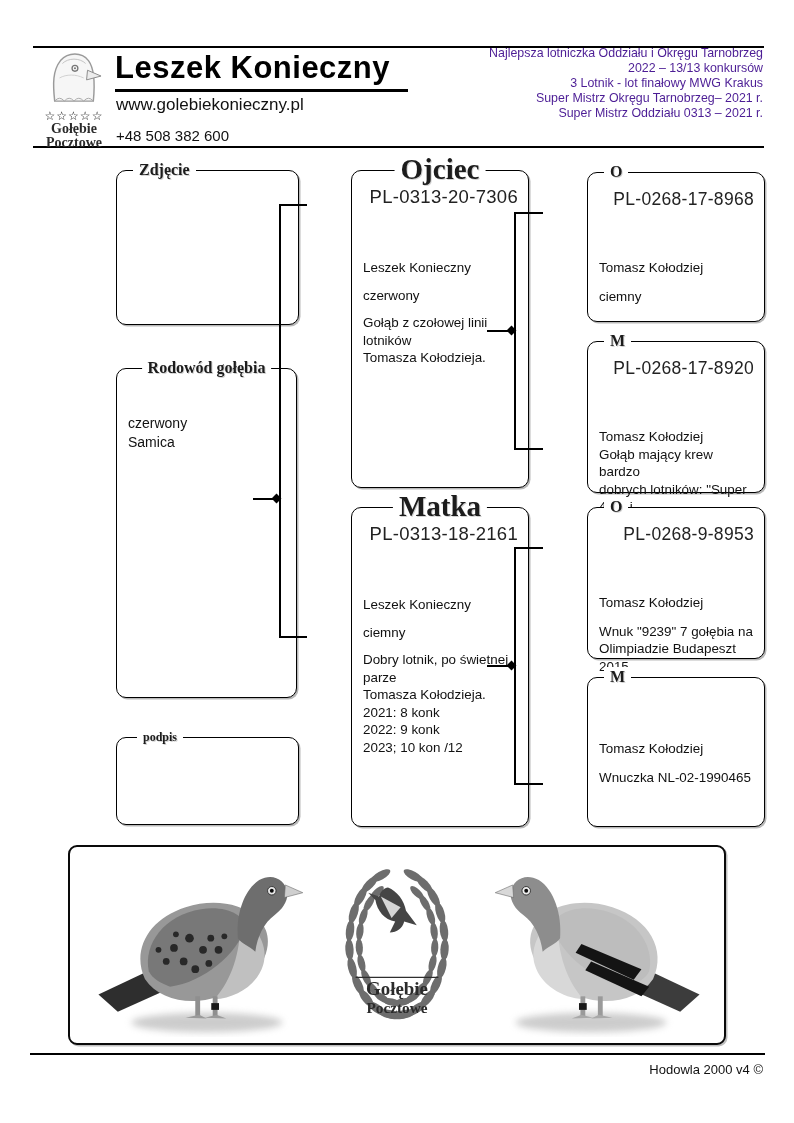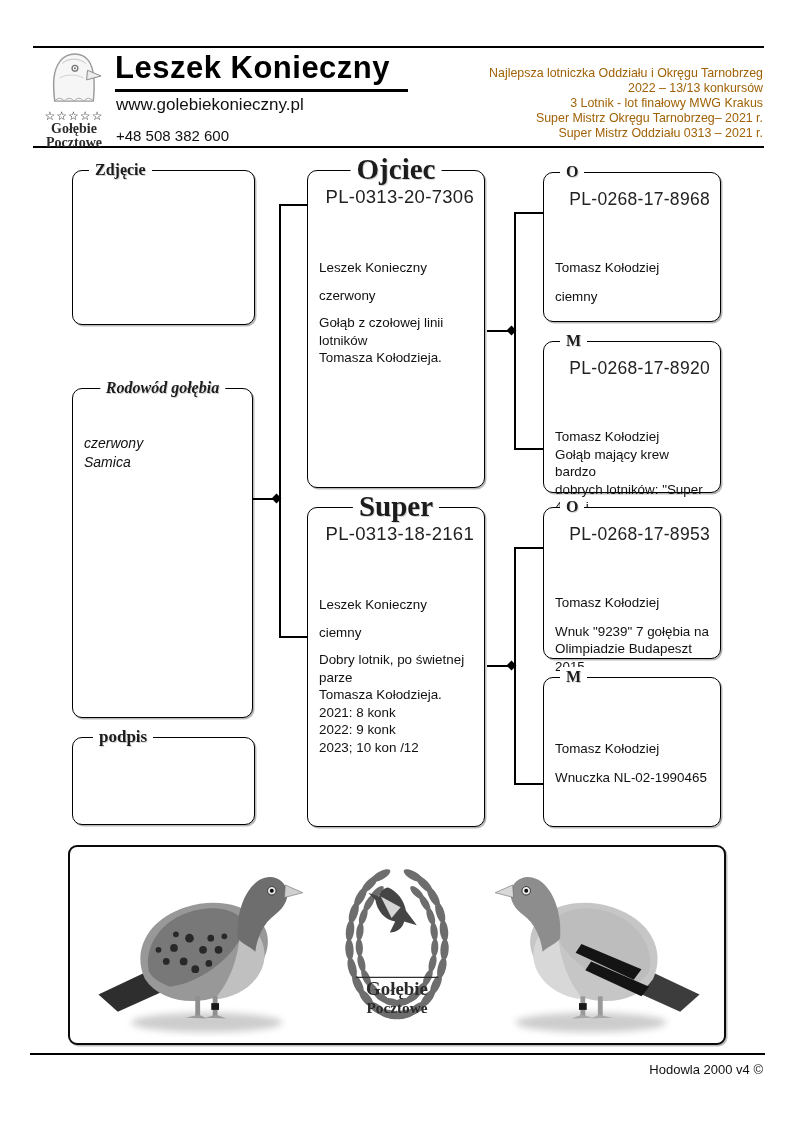--- a/index.html
+++ b/index.html
@@ -7,24 +7,24 @@
         font-family:"Liberation Sans",sans-serif;color:#1a1a1a;}
   .rule{position:absolute;background:#000;height:2px;}
   
   .logo{position:absolute;left:33px;top:49px;width:82px;text-align:center;}
   .logo-stars{font-size:12px;letter-spacing:1px;color:#111;line-height:12px;margin-top:1px;}
   .logo-brand{font-family:"Liberation Serif",serif;font-weight:bold;color:#2b2b2b;font-size:14px;line-height:14px;}
   .title{position:absolute;left:115px;top:50px;font-size:31px;font-weight:bold;letter-spacing:.5px;
          border-bottom:3px solid #000;padding:0 18px 3px 0;color:#000;}
   .website{position:absolute;left:116px;top:95px;font-size:17px;color:#111;}
   .phone{position:absolute;left:116px;top:127px;font-size:15px;color:#111;}
-  .achv{position:absolute;right:31px;top:66px;width:330px;text-align:right;font-size:12.4px;line-height:15px;color:#a16207;}
+  .achv{position:absolute;right:31px;top:46px;width:330px;text-align:right;font-size:12.4px;line-height:15px;color:#4c1d95;}
   
   .pbox{position:absolute;background:#fff;border:1.6px solid #000;border-radius:10px;
-        box-shadow:1.5px 1.5px 0 rgba(0,0,0,.28);box-sizing:border-box;padding:14px 10px 8px 11px;}
+        box-shadow:1.5px 1.5px 0 rgba(0,0,0,.28);box-sizing:border-box;padding:14px 10px 8px 11px;margin-left:44px;}
   .legend{position:absolute;top:-11px;background:#fff;font-family:"Liberation Serif",serif;font-weight:bold;
           color:#1c1c1c;padding:0 6px;line-height:20px;font-size:16px;white-space:nowrap;
           text-shadow:1px 1px 0 rgba(0,0,0,.18);}
   .legend.center{left:50%;transform:translateX(-50%);}
   .legend.left{left:16px;}
   .legend.lg{font-size:29px;line-height:24px;top:-14px;}
   .ring{font-size:17.5px;color:#222;letter-spacing:.3px;line-height:24px;text-align:right;}
   .bodytxt{font-size:13.4px;line-height:17.5px;color:#111;}
   .notes{white-space:pre-line;}
   .parent .owner{margin-top:50px;}
@@ -82,41 +82,41 @@
     <div>2022 – 13/13 konkursów</div>
     <div>3 Lotnik - lot finałowy MWG Krakus</div>
     <div>Super Mistrz Okręgu Tarnobrzeg– 2021 r.</div>
     <div>Super Mistrz Oddziału 0313 – 2021 r.</div>
   </div>
 
   <div class="pbox" style="left:72px;top:170px;width:183px;height:155px;">
     <span class="legend left">Zdjęcie</span>
   </div>
 
-  <div class="pbox subject" style="left:72px;top:388px;width:181px;height:330px;font-style:italic;">
+  <div class="pbox subject" style="left:72px;top:368px;width:181px;height:330px;">
     <span class="legend center">Rodowód gołębia</span>
     <div class="bodytxt colorline" style="font-size:14px;line-height:19px;">czerwony</div>
     <div class="bodytxt" style="font-size:14px;line-height:19px;">Samica</div>
   </div>
 
   <div class="pbox" style="left:72px;top:737px;width:183px;height:88px;">
-    <span class="legend left" style="left:20px;font-size:17px;">podpis</span>
+    <span class="legend left" style="left:20px;font-size:12px;">podpis</span>
   </div>
 
   <div class="pbox parent" style="left:307px;top:170px;width:178px;height:318px;">
     <span class="legend center lg">Ojciec</span>
     <div class="ring" style="font-size:18.5px;">PL-0313-20-7306</div>
     <div class="bodytxt owner">Leszek Konieczny</div>
     <div class="bodytxt colorline">czerwony</div>
     <div class="bodytxt notes">Gołąb z czołowej linii lotników
 Tomasza Kołodzieja.</div>
   </div>
 
   <div class="pbox parent" style="left:307px;top:507px;width:178px;height:320px;">
-    <span class="legend center lg">Super</span>
+    <span class="legend center lg">Matka</span>
     <div class="ring" style="font-size:18.5px;">PL-0313-18-2161</div>
     <div class="bodytxt owner">Leszek Konieczny</div>
     <div class="bodytxt colorline">ciemny</div>
     <div class="bodytxt notes">Dobry lotnik, po świetnej parze
 Tomasza Kołodzieja.
 2021: 8 konk
 2022: 9 konk
 2023; 10 kon /12</div>
   </div>
 
@@ -131,21 +131,21 @@
     <span class="legend left">M</span>
     <div class="ring">PL-0268-17-8920</div>
     <div class="bodytxt owner">Tomasz Kołodziej</div>
     <div class="bodytxt notes contig">Gołąb mający krew bardzo
 dobrych lotników: "Super 442" i
 "5075".</div>
   </div>
 
   <div class="pbox gp" style="left:543px;top:507px;width:178px;height:152px;">
     <span class="legend left">O</span>
-    <div class="ring">PL-0268-17-8953</div>
+    <div class="ring">PL-0268-9-8953</div>
     <div class="bodytxt owner">Tomasz Kołodziej</div>
     <div class="bodytxt notes">Wnuk "9239" 7 gołębia na
 Olimpiadzie Budapeszt 2015</div>
   </div>
 
   <div class="pbox gp" style="left:543px;top:677px;width:178px;height:150px;">
     <span class="legend left">M</span>
     <div class="bodytxt owner">Tomasz Kołodziej</div>
     <div class="bodytxt notes">Wnuczka NL-02-1990465</div>
   </div>

